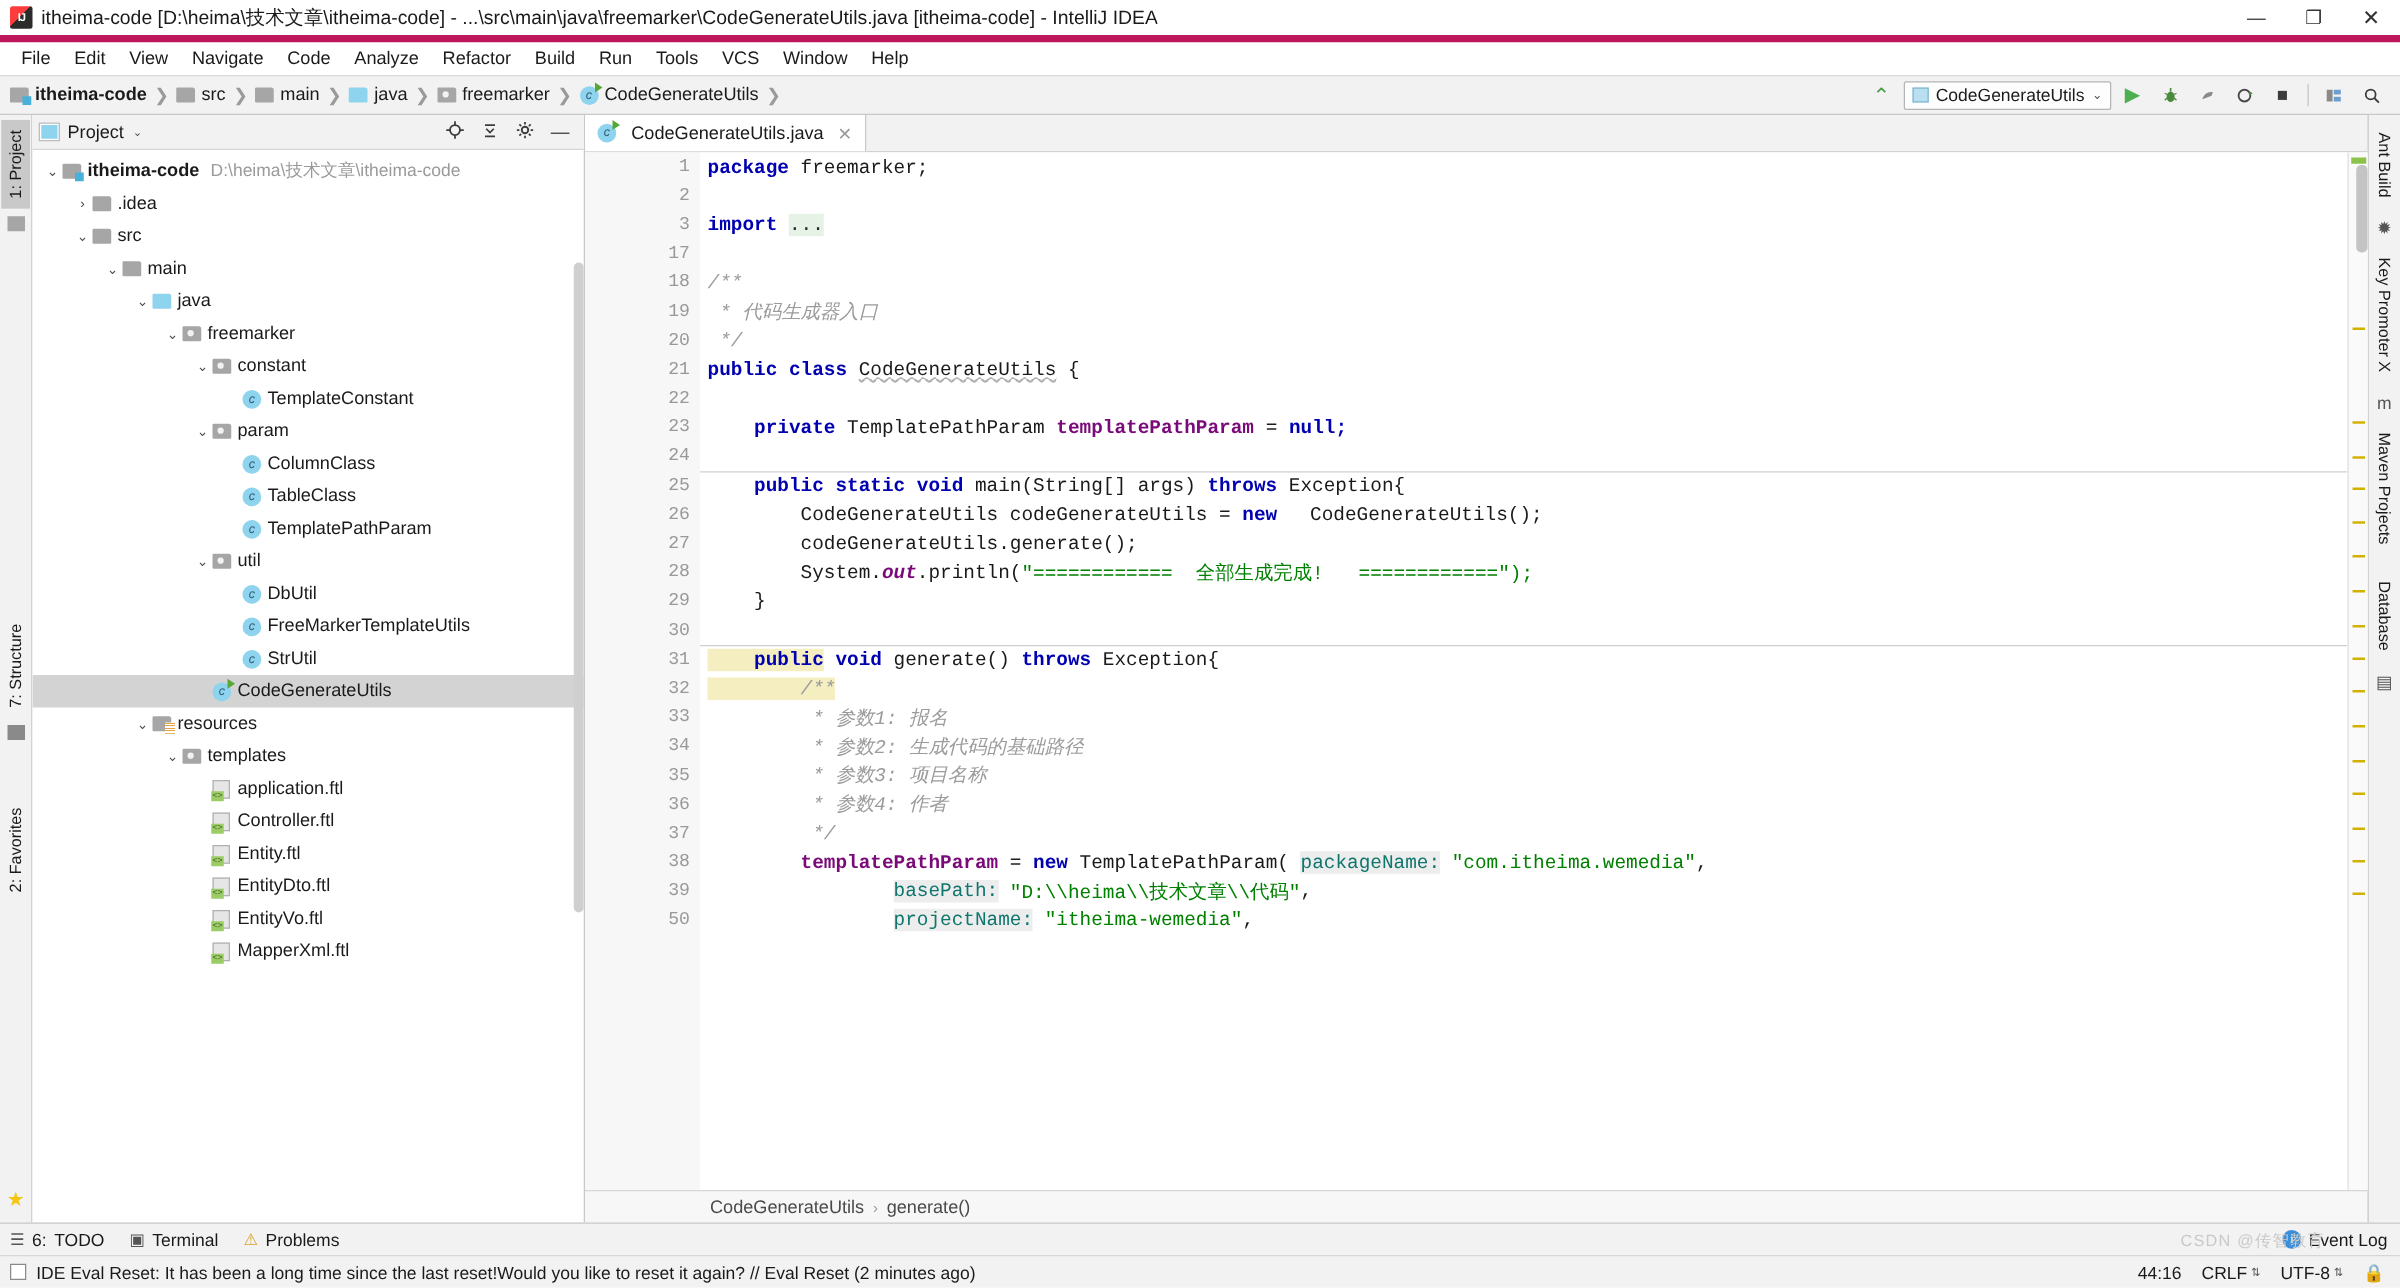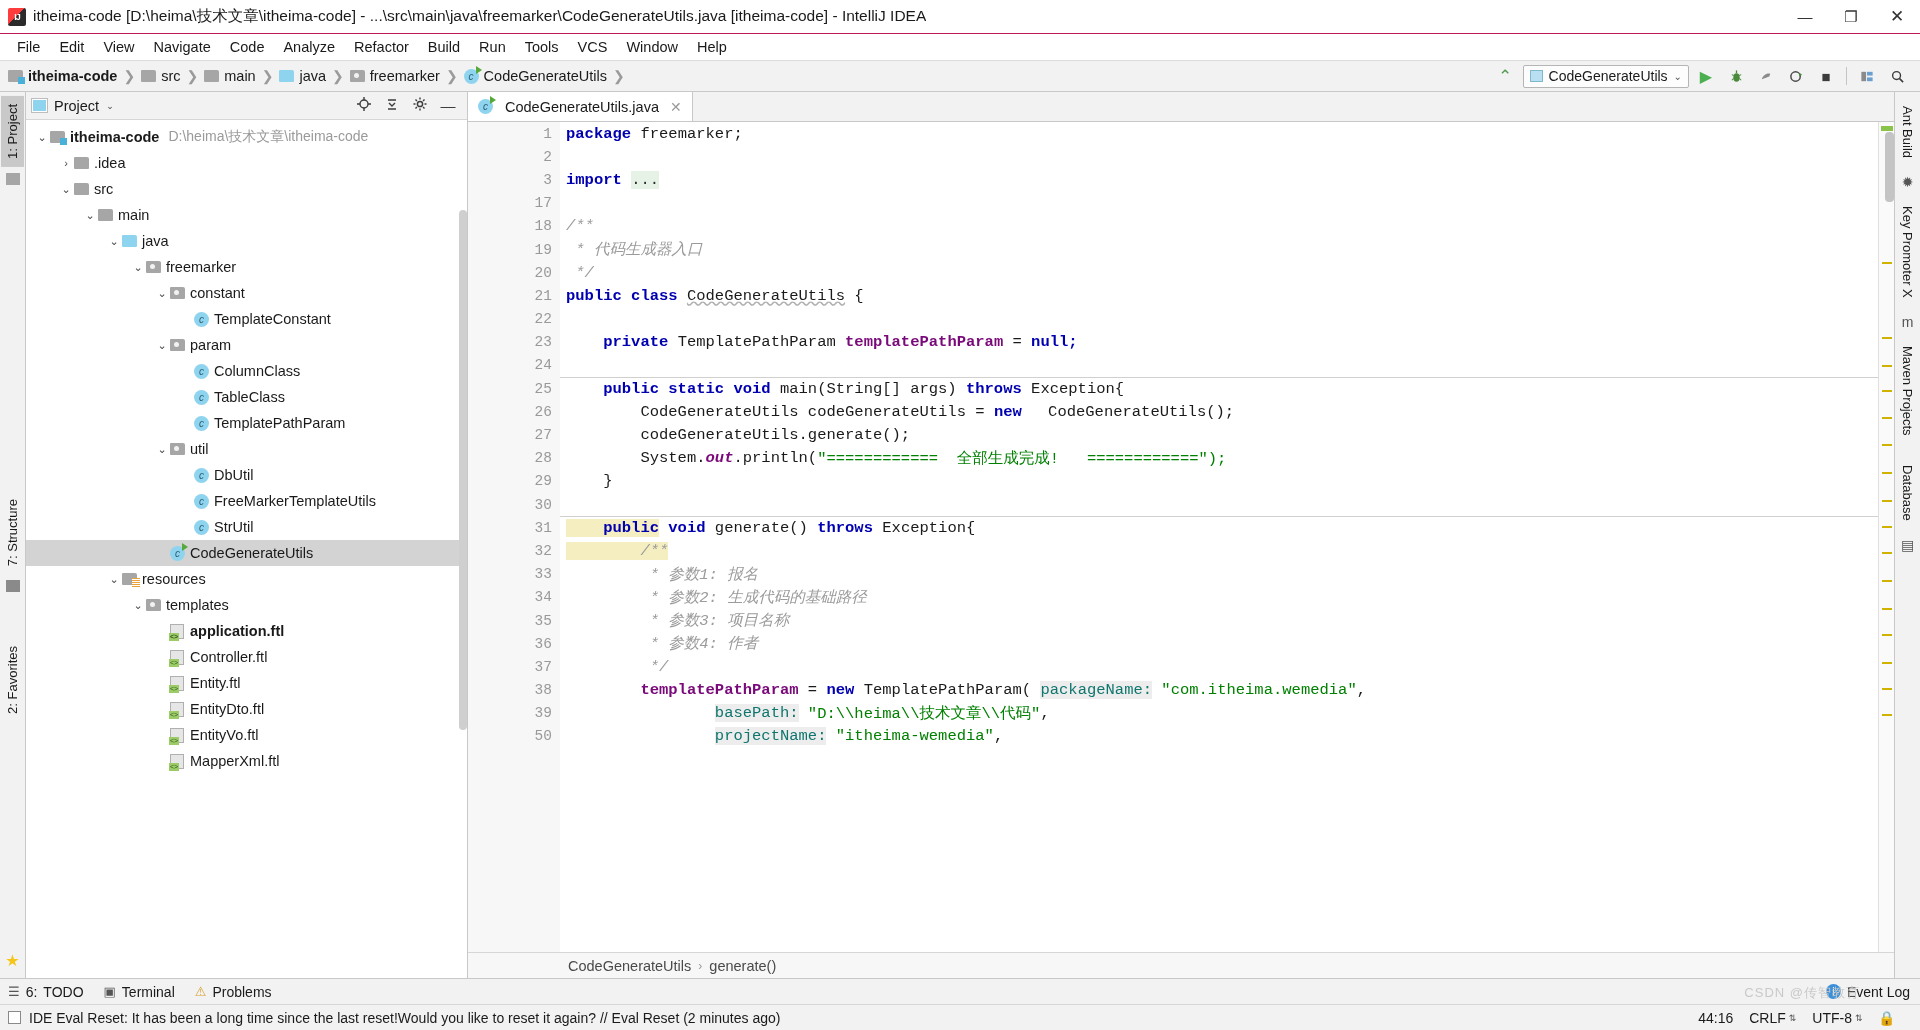--- a/index.html
+++ b/index.html
@@ -5,21 +5,21 @@
   * { box-sizing: border-box; margin: 0; padding: 0; }
   html, body {
     width: 1920px; height: 1030px;
     background: #f2f2f2;
     font-family: "Liberation Sans", sans-serif;
     overflow: hidden;
   }
   .app { position: relative; width: 1920px; height: 1030px; background: #ffffff; display: flex; flex-direction: column; }
 
   
-  .titlebar { height: 34px; background: #ffffff; display: flex; align-items: center; padding-left: 8px; border-bottom: 1px solid #be185d; flex: none; }
+  .titlebar { height: 34px; background: #ffffff; display: flex; align-items: center; padding-left: 8px; border-bottom: 6px solid #be185d; flex: none; }
   .app-icon { width: 18px; height: 18px; margin-right: 7px; background: linear-gradient(135deg,#ff3c3c 0%,#ff3c3c 45%,#2b2b2b 45%,#2b2b2b 100%); border-radius: 2px; position: relative; flex: none; }
   .app-icon::after { content: "IJ"; position: absolute; left: 0; top: 0; width: 100%; height: 100%; color: #fff; font-size: 9px; font-weight: bold; display: flex; align-items: center; justify-content: center; letter-spacing: -1px; }
   .title-text { font-size: 15.5px; color: #1a1a1a; white-space: nowrap; overflow: hidden; }
   .win-ctrls { margin-left: auto; display: flex; height: 34px; }
   .win-btn { width: 46px; height: 34px; display: flex; align-items: center; justify-content: center; color: #333; font-size: 15px; }
   .win-btn.close { font-size: 17px; }
 
   
   .menubar { height: 26px; background: #ffffff; display: flex; align-items: center; padding-left: 8px; gap: 1px; flex: none; }
   .menu-item { font-size: 14.5px; color: #1a1a1a; padding: 2px 9px; white-space: nowrap; }
@@ -120,21 +120,21 @@
   
   .toolwin { height: 26px; background: #f2f2f2; border-top: 1px solid #c8c8c8; display: flex; align-items: center; padding-left: 8px; gap: 20px; flex: none; font-size: 14px; color: #1a1a1a; }
   .tw { display: flex; align-items: center; gap: 6px; }
   .tw .ic { font-size: 13px; color: #555; }
   .tw-right { margin-left: auto; display: flex; align-items: center; gap: 6px; padding-right: 10px; }
   .evt-dot { width: 15px; height: 15px; border-radius: 50%; background: #3a8fd8; color: #fff; font-size: 10px; display: flex; align-items: center; justify-content: center; }
 
   
   .status { height: 26px; background: #f2f2f2; border-top: 1px solid #d6d6d6; display: flex; align-items: center; padding-left: 8px; font-size: 14px; color: #1a1a1a; flex: none; }
   .st-check { width: 13px; height: 13px; border: 1px solid #8a8a8a; background: #fff; margin-right: 8px; flex: none; }
-  .status-right { margin-left: auto; display: flex; align-items: center; gap: 16px; padding-right: 24px; }
+  .status-right { margin-left: auto; display: flex; align-items: center; gap: 16px; padding-right: 12px; }
   .sr { display: flex; align-items: center; gap: 3px; }
   .sr .dd { font-size: 9px; color: #555; }
   .watermark { position: absolute; right: 60px; bottom: 28px; color: #c9c9c9; font-size: 13px; letter-spacing: 1px; }
 </style>
 </head>
 <body>
 
 <div class="app">
 
   <div class="titlebar">
@@ -375,21 +375,21 @@
           <div class="trow" style="padding-left: 80px;">
             <span class="arr">⌄</span>
             <span class="fldr res"></span>
             <span class="tlabel">resources</span>
           </div>
           <div class="trow" style="padding-left: 104px;">
             <span class="arr">⌄</span>
             <span class="fldr pkg"></span>
             <span class="tlabel">templates</span>
           </div>
-          <div class="trow" style="padding-left: 128px; font-weight: bold;">
+          <div class="trow" style="padding-left: 128px;">
             <span class="arr none">·</span>
             <span class="ftl-ico"></span>
             <span class="tlabel">application.ftl</span>
           </div>
           <div class="trow" style="padding-left: 128px;">
             <span class="arr none">·</span>
             <span class="ftl-ico"></span>
             <span class="tlabel">Controller.ftl</span>
           </div>
           <div class="trow" style="padding-left: 128px;">

